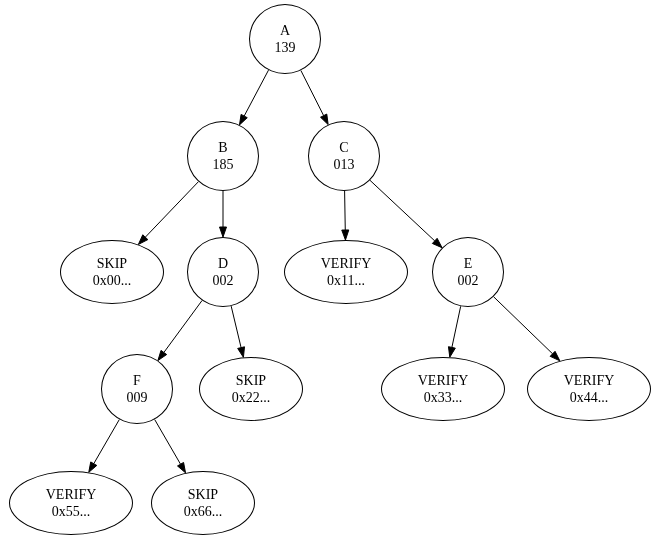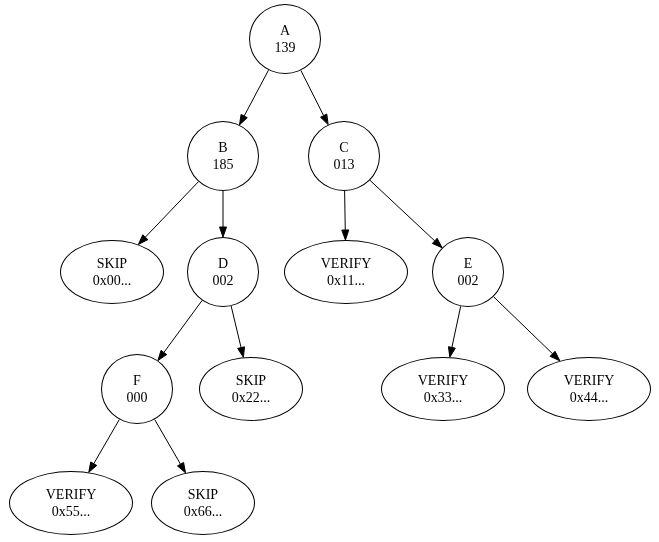--- a/index.html
+++ b/index.html
@@ -98,21 +98,21 @@
       <div class="node ellipse" style="left: 284px; top: 240px; width: 124px; height: 64px;">
         <span>VERIFY</span>
         <span>0x11...</span>
       </div>
       <div class="node circle" style="left: 432px; top: 237px; width: 72px; height: 70px;">
         <span>E</span>
         <span>002</span>
       </div>
       <div class="node circle" style="left: 101px; top: 354px; width: 72px; height: 70px;">
         <span>F</span>
-        <span>000</span>
+        <span>009</span>
       </div>
       <div class="node ellipse" style="left: 199px; top: 357px; width: 104px; height: 64px;">
         <span>SKIP</span>
         <span>0x22...</span>
       </div>
       <div class="node ellipse" style="left: 381px; top: 357px; width: 124px; height: 64px;">
         <span>VERIFY</span>
         <span>0x33...</span>
       </div>
       <div class="node ellipse" style="left: 527px; top: 357px; width: 124px; height: 64px;">

